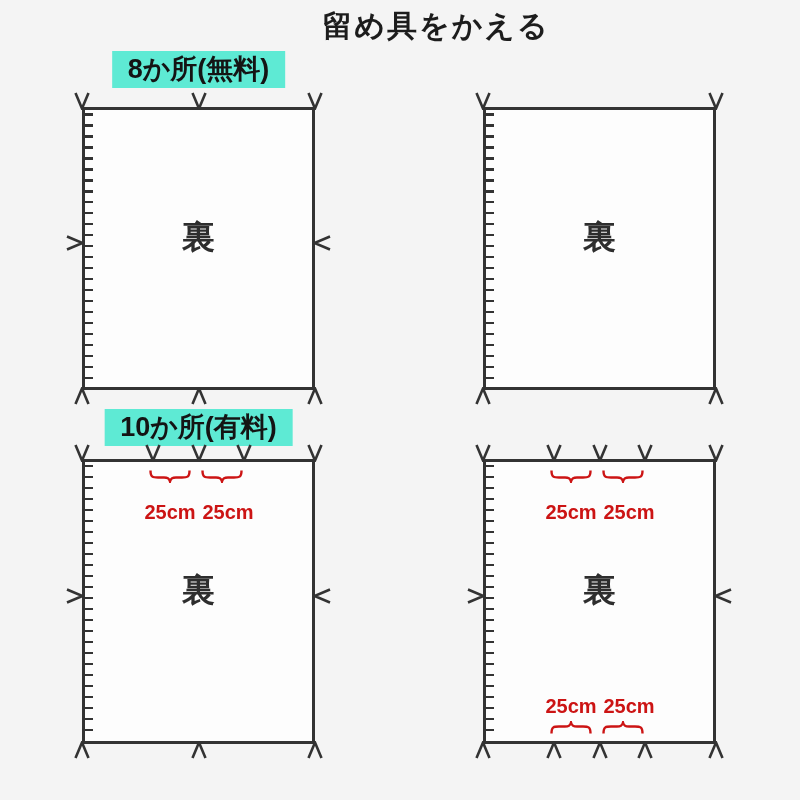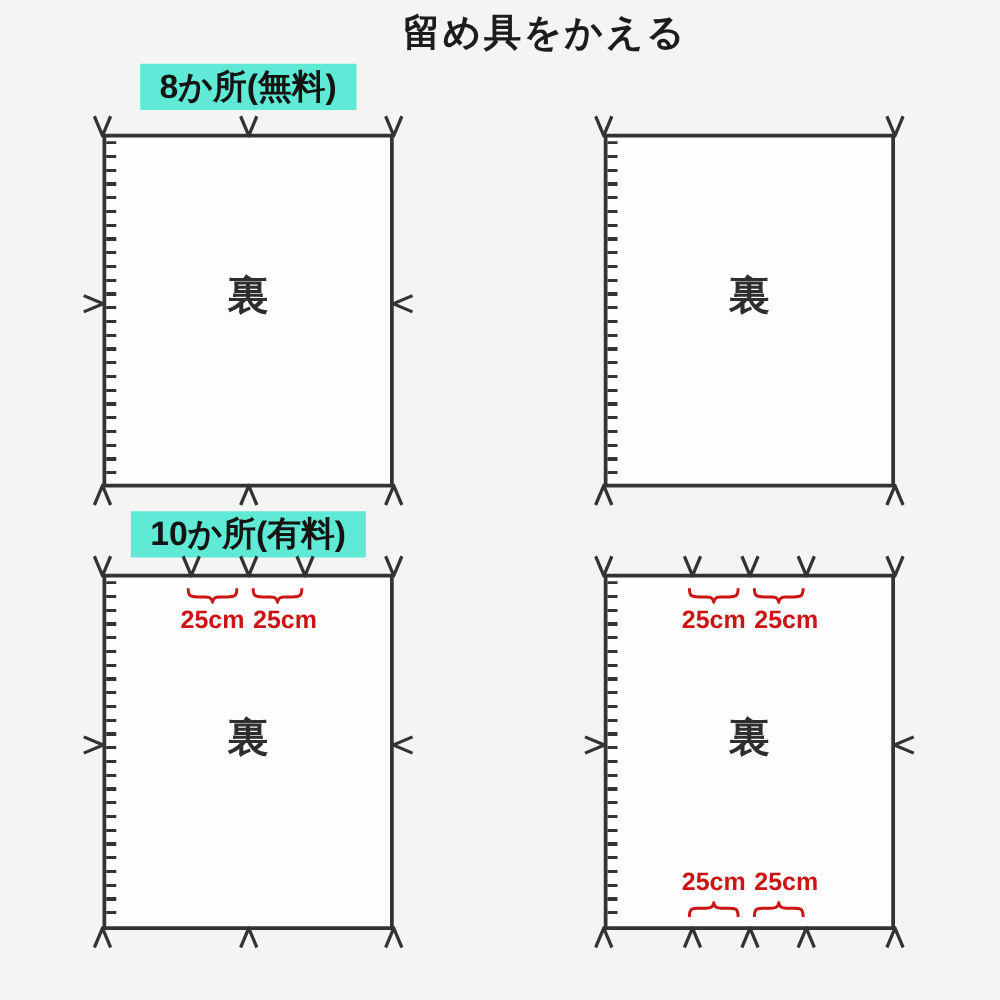--- a/index.html
+++ b/index.html
@@ -62,21 +62,21 @@
   .mk.r { right:-19px; top:calc(48% - 8px); }
 
   
   .brace { position:absolute; line-height:0; }
   .brace.b1 { left:64px; }
   .brace.b2 { left:116px; }
   .brace.topside { top:7px; }
   .brace.botside { bottom:6px; }
   .dim {
     position:absolute; transform:translateX(-50%);
-    color:#cc1414; font-size:20px; font-weight:700; white-space:nowrap;
+    color:#cc1414; font-size:20px; font-weight:700; white-space:nowrap;margin-top:16px;
   }
   .dim.d1 { left:85px; }
   .dim.d2 { left:143px; }
   .dim.topside { top:23px; }
   .dim.botside { bottom:23px; }
 </style>
 </head>
 <body>
 
 <div class="canvas">

